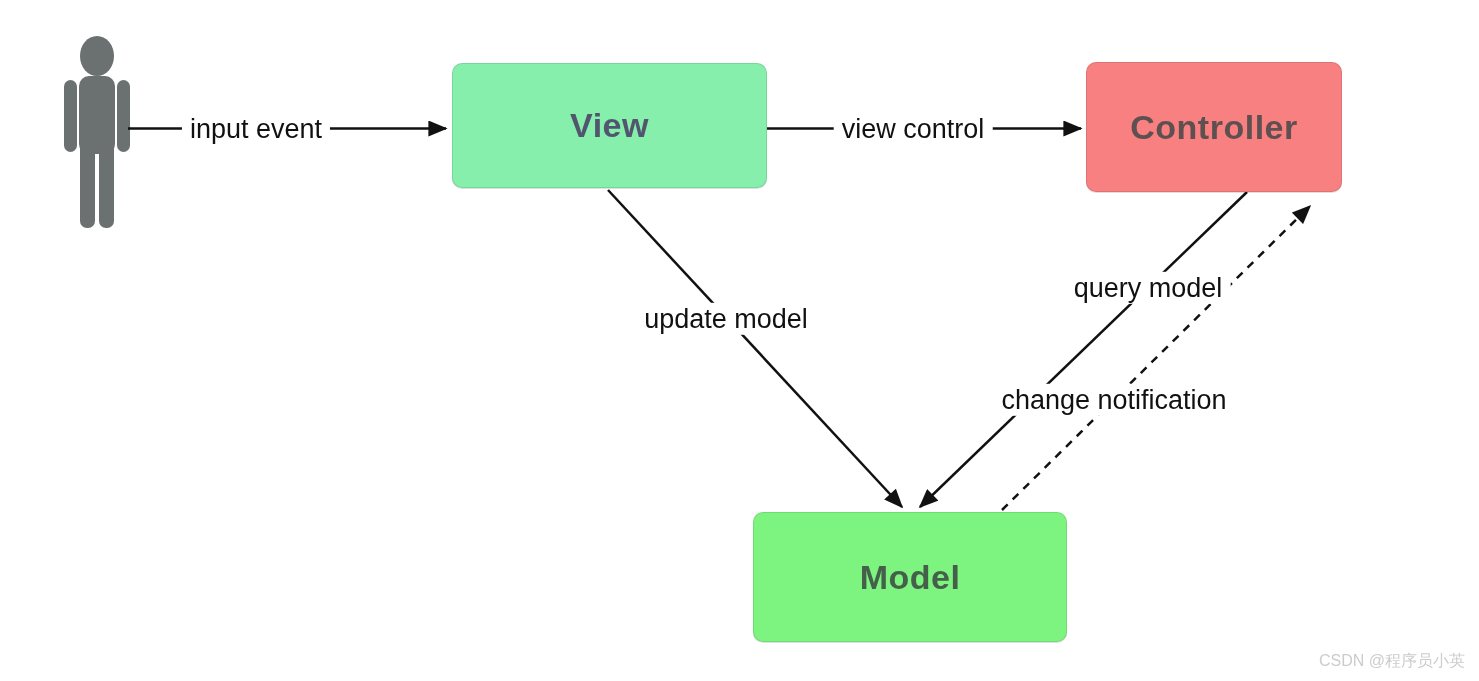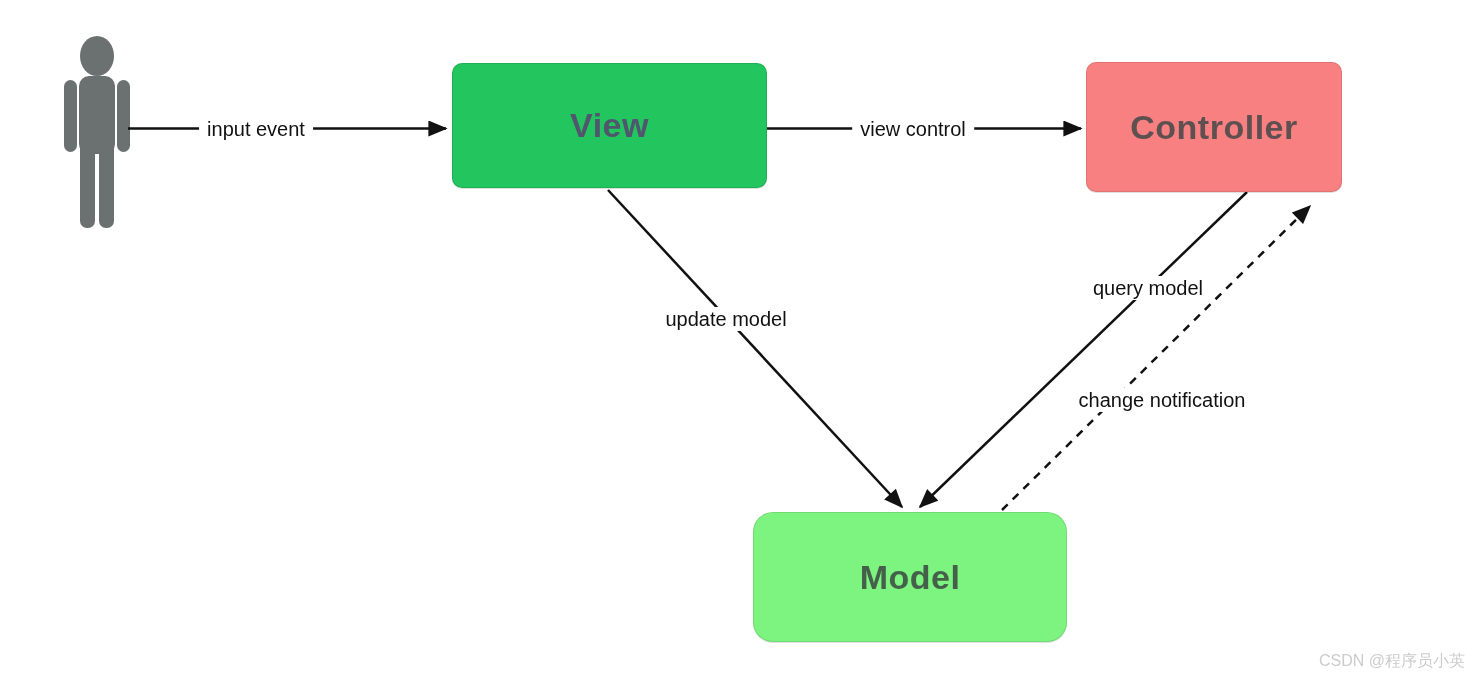--- a/index.html
+++ b/index.html
@@ -35,30 +35,30 @@
   }
   .node--view       { left: 452px;  top: 63px;  width: 315px; height: 125px; }
   .node--controller { left: 1086px; top: 62px;  width: 256px; height: 130px; }
   .node--model      { left: 753px;  top: 512px; width: 314px; height: 130px; }
 
   .edge-label {
     position: absolute;
     transform: translate(-50%, -50%);
     background: #ffffff;
     padding: 0 8px;
-    font-size: 20px;
+    font-size: 27px;
     color: #111111;
     white-space: nowrap;
     line-height: 1.2;
   }
   .edge-label--input-event  { left: 256px;  top: 129px; }
   .edge-label--view-control { left: 913px;  top: 129px; }
   .edge-label--update-model { left: 726px;  top: 319px; }
   .edge-label--query-model  { left: 1148px; top: 288px; }
-  .edge-label--change-notification { left: 1114px; top: 400px; margin-left: 48px; }
+  .edge-label--change-notification { left: 1114px; top: 400px; }
 
   .watermark {
     position: absolute;
     right: 14px;
     bottom: 9px;
     font-size: 16px;
     color: #cccccc;
     white-space: nowrap;
   }
 </style>
@@ -87,29 +87,29 @@
 
     <line x1="767" y1="128.5" x2="1081" y2="128.5" stroke="#111111" stroke-width="2.5" marker-end="url(#arrow)"></line>
 
     <line x1="608" y1="190" x2="902" y2="507" stroke="#111111" stroke-width="2.5" marker-end="url(#arrow)"></line>
 
     <line x1="1247" y1="192" x2="920" y2="507" stroke="#111111" stroke-width="2.5" marker-end="url(#arrow)"></line>
 
     <line x1="1002" y1="510" x2="1310" y2="206" stroke="#111111" stroke-width="2.5" stroke-dasharray="8 7" marker-end="url(#arrow)"></line>
   </svg>
 
-  <div class="node node--view" style="background-color: #22c55e;">
+  <div class="node node--view" style="background-color: #86efac;">
     <span style="color: rgb(81, 85, 110);">View</span>
   </div>
 
   <div class="node node--controller" style="background-color: rgb(249, 128, 128);">
     <span style="color: rgb(94, 80, 80);">Controller</span>
   </div>
 
-  <div class="node node--model" style="background-color: rgb(126, 244, 128); border-radius: 20px;">
+  <div class="node node--model" style="background-color: rgb(126, 244, 128);">
     <span style="color: rgb(68, 96, 74);">Model</span>
   </div>
 
   <span class="edge-label edge-label--input-event">input event</span>
 
   <span class="edge-label edge-label--view-control">view control</span>
 
   <span class="edge-label edge-label--query-model">query model</span>
 
   <span class="edge-label edge-label--update-model">update model</span>

